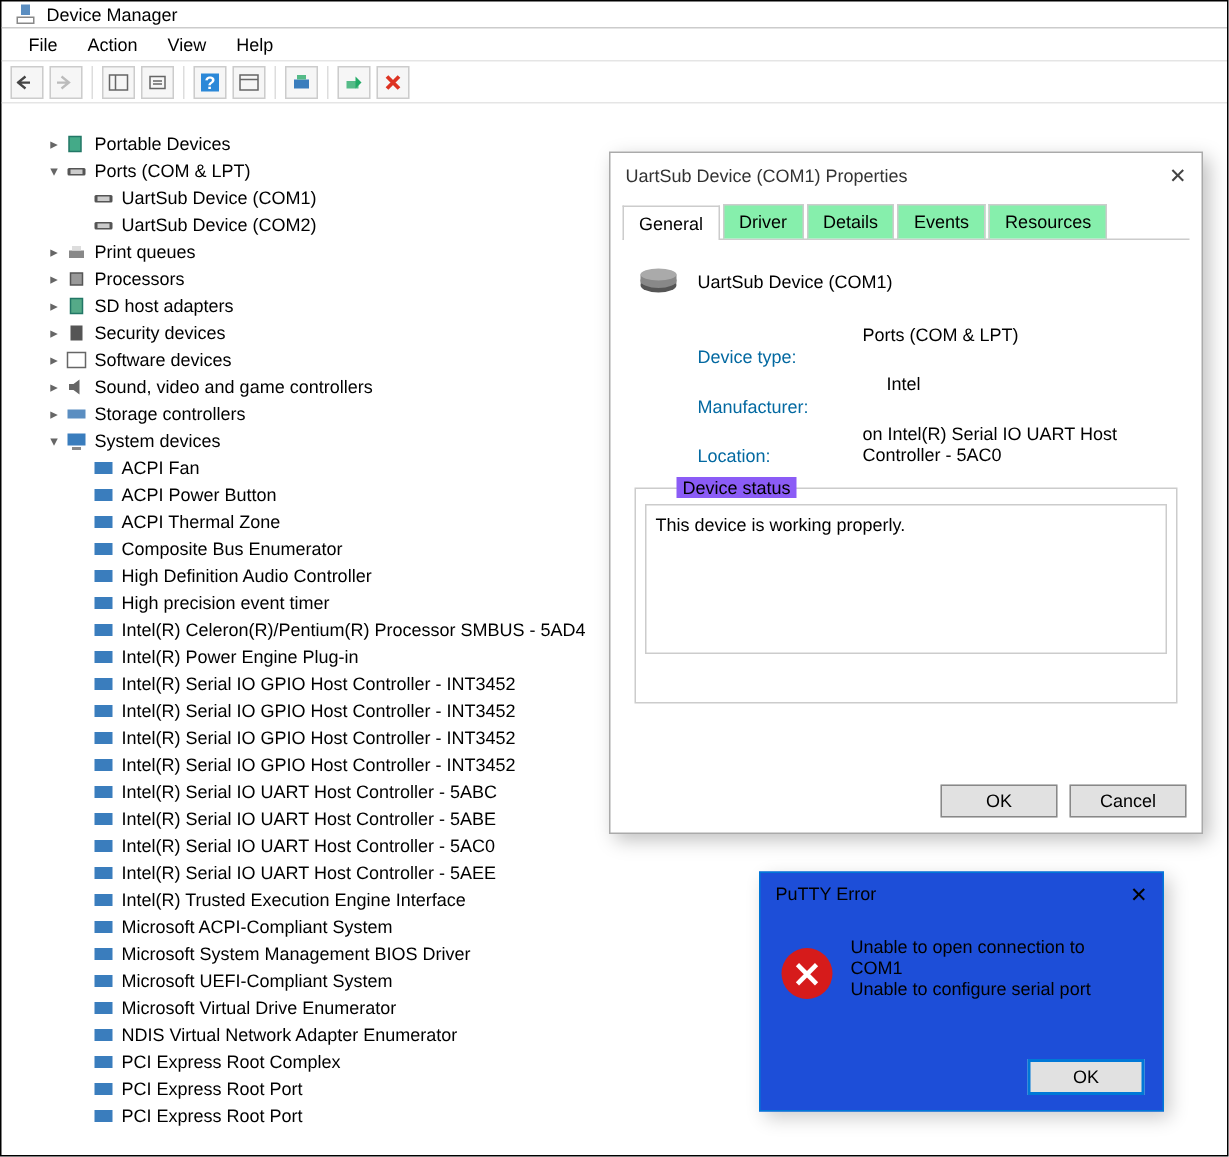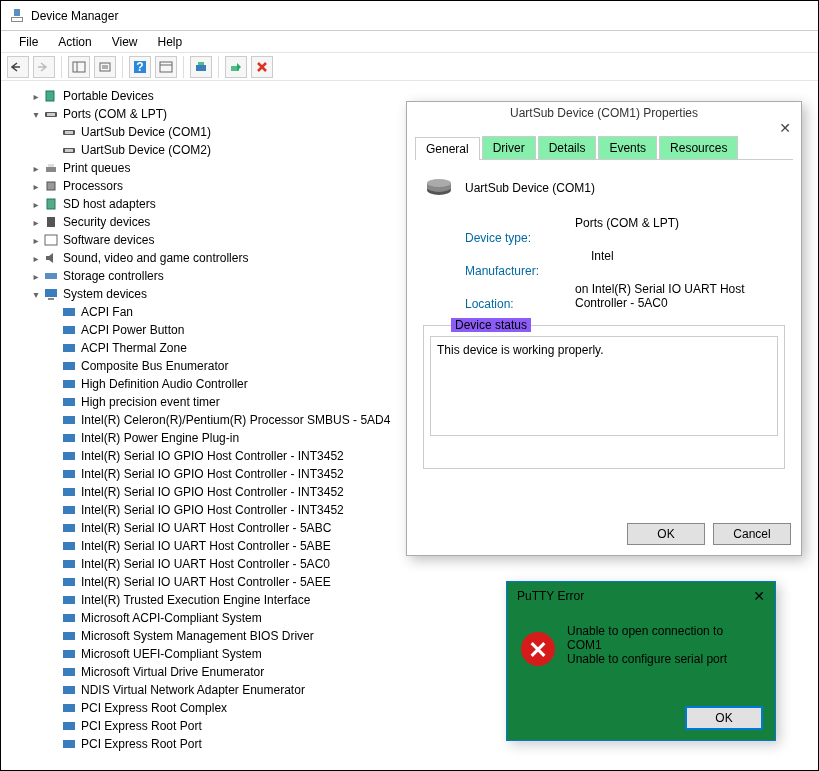--- a/index.html
+++ b/index.html
@@ -1,46 +1,46 @@
 <!DOCTYPE html>
 <html><head>
 <meta charset="utf-8">
 <style>
   * { box-sizing: border-box; margin: 0; padding: 0; font-family: "Segoe UI", Tahoma, sans-serif; font-size: 12px; }
   body { background: #fff; width: 819px; height: 771px; position: relative; overflow: hidden; border: 1px solid #000; }
-  .titlebar { height: 30px; display: flex; align-items: center; padding: 0 8px; border-bottom: 1px solid #ccc; }
+  .titlebar { height: 18px; display: flex; align-items: center; padding: 0 8px; border-bottom: 1px solid #ccc; }
   .titlebar .icon { margin-right: 6px; }
   .menubar { height: 22px; display: flex; align-items: center; padding: 0 8px; border-bottom: 1px solid #e5e5e5; gap:0; }
   .menubar span { padding: 2px 10px; cursor: default; }
   .toolbar { height: 28px; display: flex; align-items: center; padding: 2px 6px; border-bottom: 1px solid #e5e5e5; gap: 4px; }
   .toolbar .tb { width: 22px; height: 22px; border: 1px solid #ccc; display: flex; align-items: center; justify-content: center; background: #f6f6f6; }
   .toolbar .sep { width:1px; height:22px; background:#ddd; margin:0 2px;}
   .tree { position: absolute; top: 82px; left: 10px; width: 400px; height: 680px; overflow: hidden; padding-top:4px;}
   .row { display: flex; align-items: center; height: 18px; white-space: nowrap; }
   .caret { width: 14px; text-align: center; font-size: 10px; color:#666; user-select:none;}
   .caret.empty { visibility:hidden;}
   .ticon { width: 16px; height: 16px; margin-right: 4px; display:flex; align-items:center; justify-content:center;}
   .indent0 { padding-left: 18px;}
   .indent1 { padding-left: 36px;}
   .props { position: absolute; top: 100px; left: 405px; width: 396px; height: 455px; background: #fff; border: 1px solid #aaa; box-shadow: 4px 4px 12px rgba(0,0,0,.25); }
-  .props .ptitle { height: 30px; display: flex; align-items: center; padding: 4px 10px; color:#333;flex-direction:column;}
+  .props .ptitle { height: 30px; display: flex; align-items: center; padding: 4px 10px; color:#333;}
   .props .ptitle .close { margin-left:auto; font-size:14px; color:#444; font-weight:300;}
   .tabs { display:flex; border-bottom:1px solid #ccc; margin:4px 8px 0 8px;}
   .tab { padding:4px 10px; border:1px solid #ccc; border-bottom:none; margin-right:2px; background:#86efac;}
   .tab.active { background:#fff; position:relative; top:1px;}
   .pbody { padding:12px 16px;}
   .prow { display:flex; margin:4px 0; align-items:flex-start;}
   .plabel { width:110px; color:#0369a1;margin-top:15px;}
   .pval { flex:1;}
   .fieldset { border:1px solid #ccc; margin-top:14px; padding:6px 0 0 0;}
   .fieldset .legend { position:relative; top:-14px; left:8px; background:#8b5cf6; padding:0 4px; display:inline-block;margin-left:19px;}
   .statusbox { border:1px solid #ccc; height:100px; margin:0 6px 22px 6px; padding:6px; font-size:12px; position:relative; top:-10px;}
   .pbuttons { position:absolute; bottom:10px; right:10px; display:flex; gap:8px;}
   .btn { border:1px solid #888; background:#e1e1e1; padding:3px 0; width:78px; text-align:center;}
-  .putty { position:absolute; top:580px; left:505px; width:270px; height:160px; border:1px solid #0078d7; background:#15803d; box-shadow:4px 4px 12px rgba(0,0,0,.2);}
+  .putty { position:absolute; top:580px; left:505px; width:270px; height:160px; border:1px solid #0078d7; background:#1d4ed8; box-shadow:4px 4px 12px rgba(0,0,0,.2);}
   .putty .ptitle { height:28px; display:flex; align-items:center; padding:4px 10px;}
   .putty .ptitle .close { margin-left:auto; font-size:14px; font-weight:400;}
   .putty .pcontent { display:flex; padding:14px 14px 4px 14px; gap:12px;align-items:flex-end;}
   .erricon { width:34px; height:34px; border-radius:50%; background:#d61b1b; display:flex; align-items:center; justify-content:center; flex-shrink:0;}
   .erricon::before, .erricon::after { content:""; position:absolute; width:18px; height:3px; background:#fff;}
   .erricon { position:relative;}
   .erricon::before { transform:rotate(45deg);}
   .erricon::after { transform:rotate(-45deg);}
   .putty .pbtnrow { position:absolute; bottom:10px; right:12px;}
   .putty .btn { border:2px solid #0078d7; background:#e1e1e1;}

